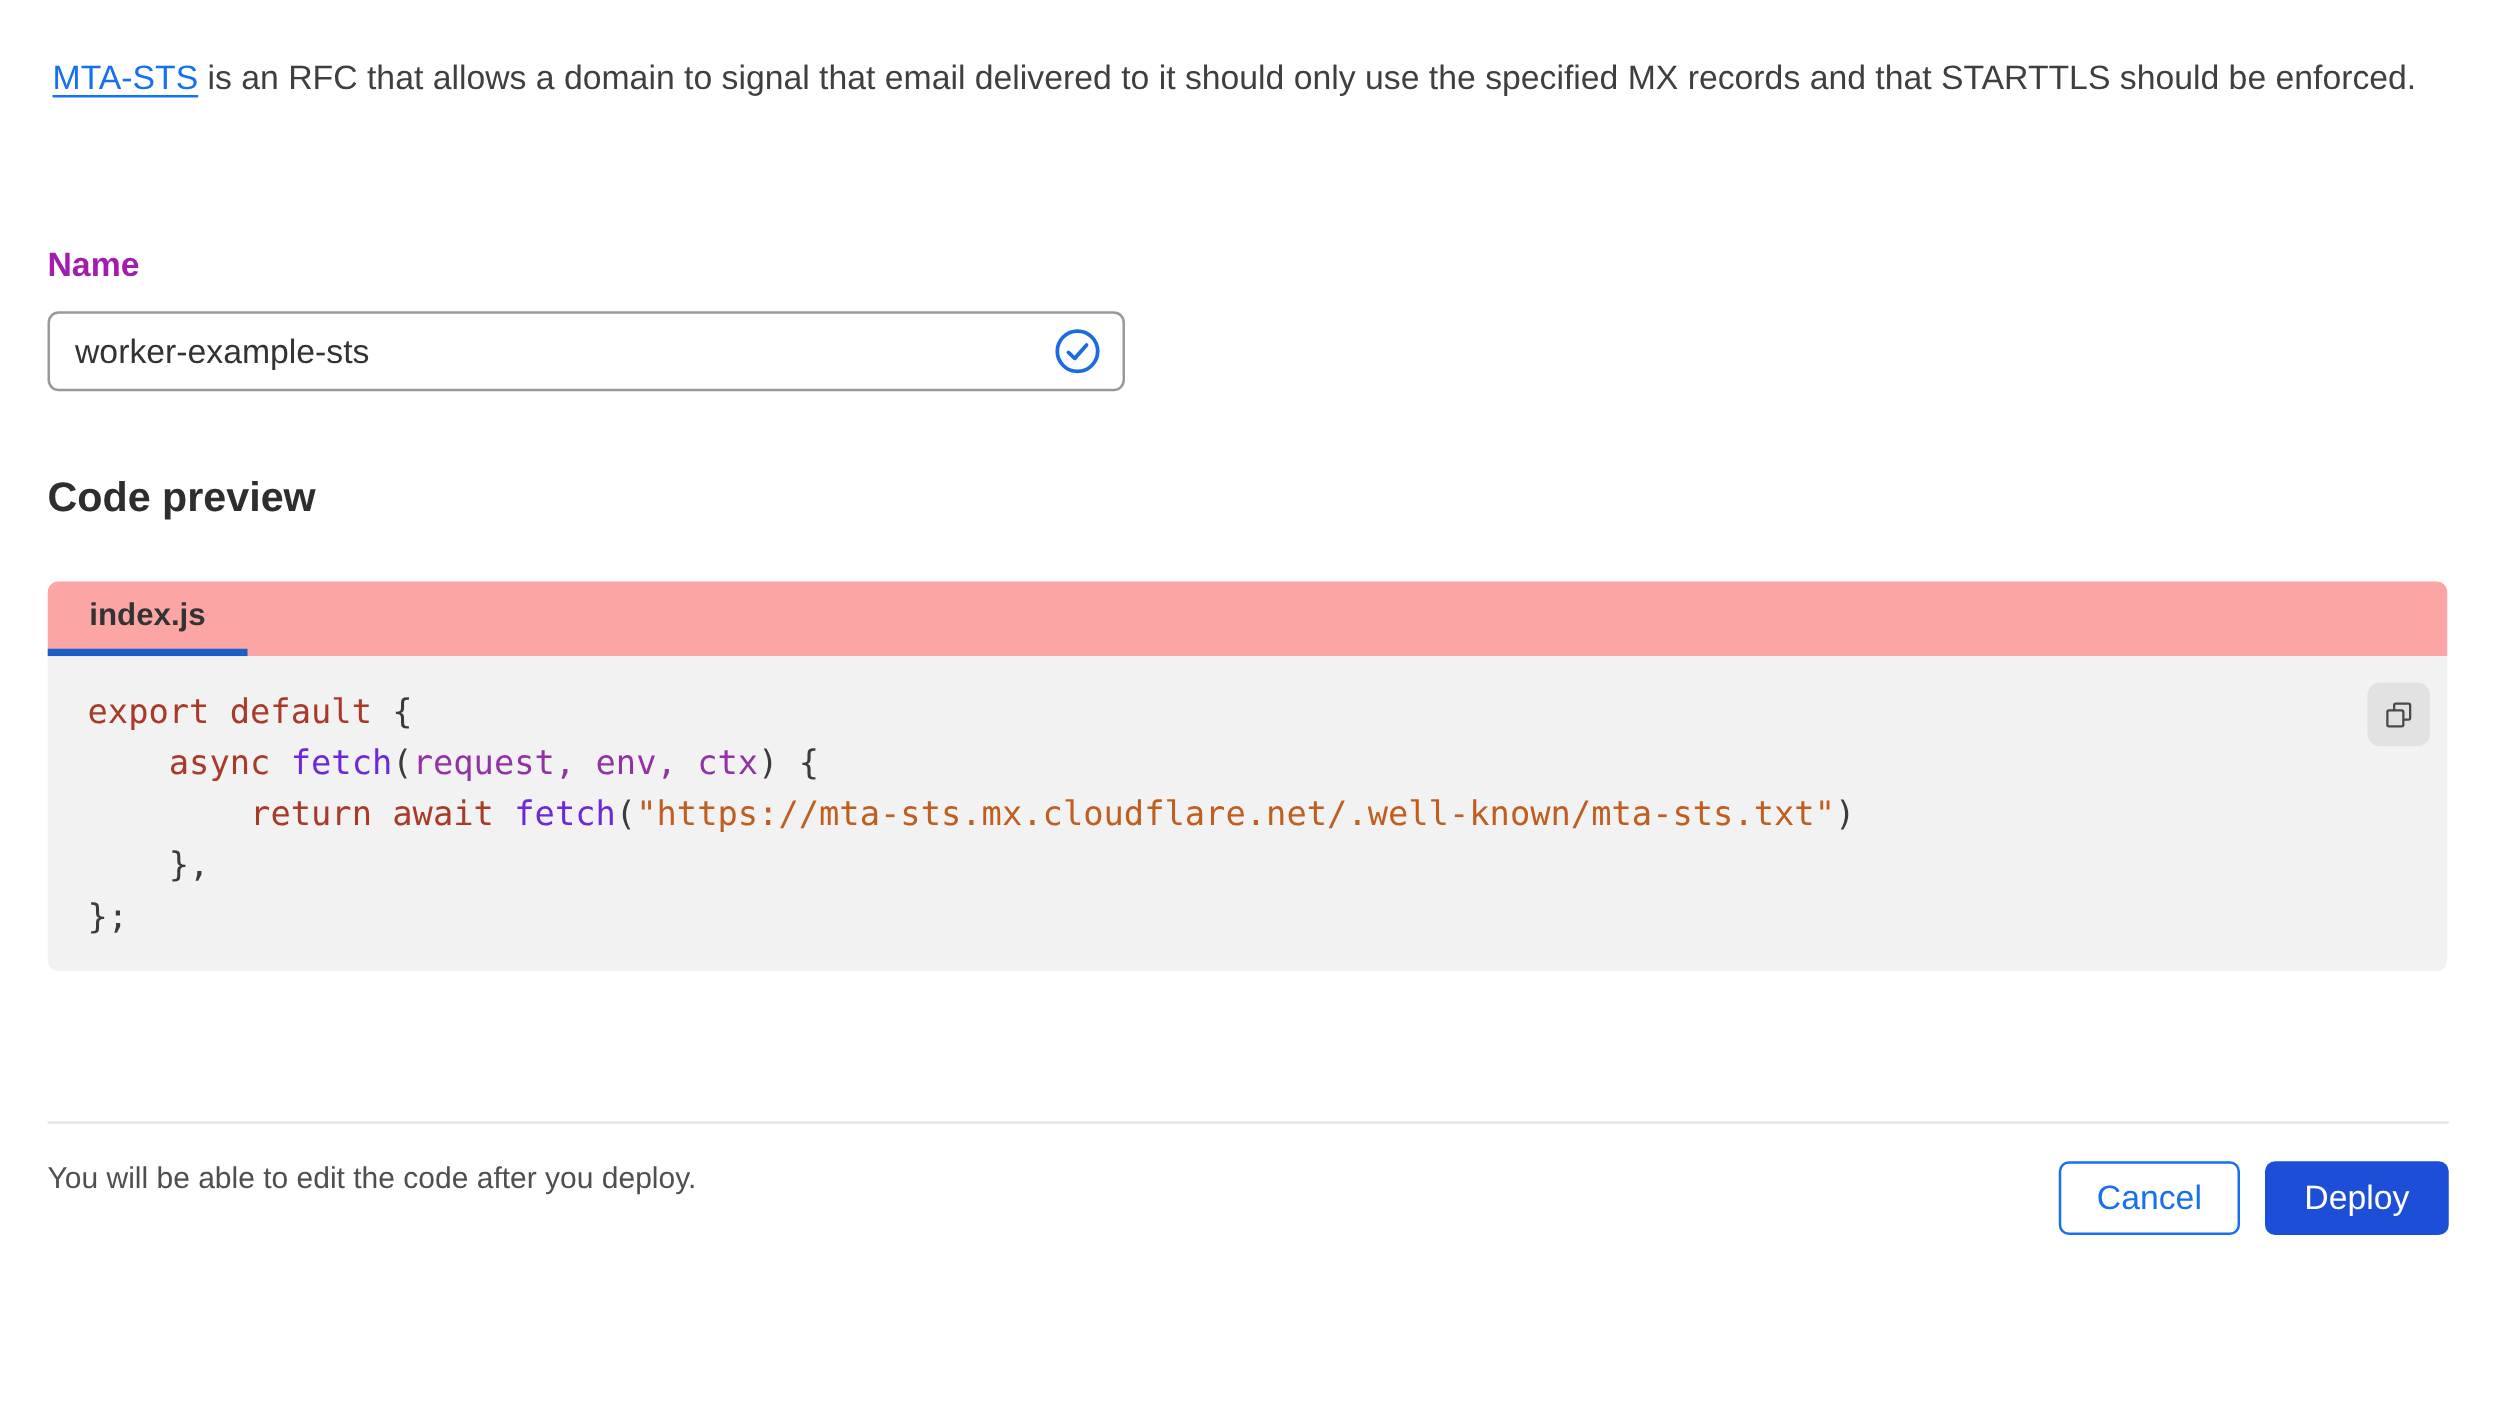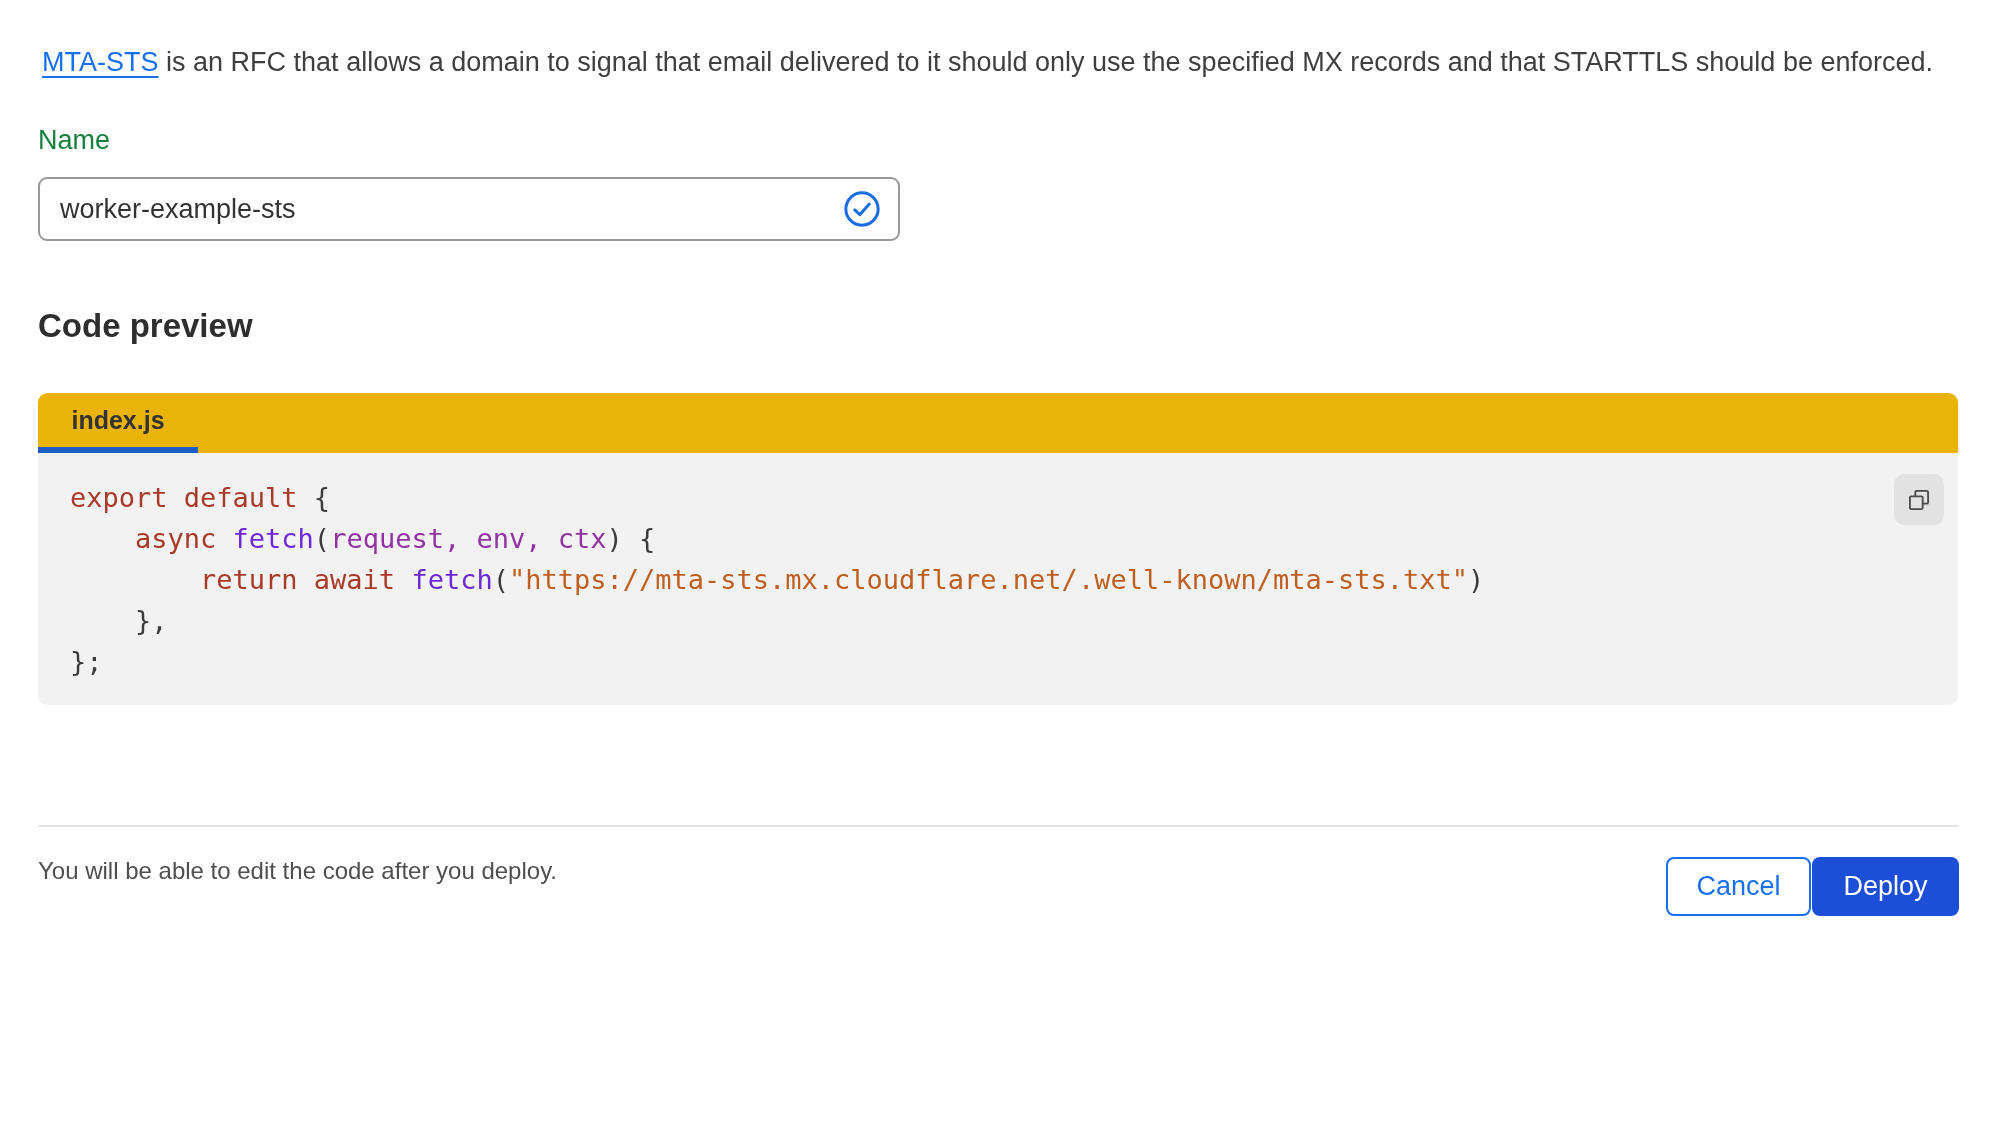--- a/index.html
+++ b/index.html
@@ -29,24 +29,24 @@
   }
   p.description a {
     color: #1670f0;
     text-decoration: underline;
     text-underline-offset: 5px;
     cursor: pointer;
   }
 
   .field-label {
     display: block;
-    margin-top: 40px;
-    font-size: 27px;
-    font-weight: 400;
-    color: #15803d;
+    margin-top: 112px;
+    font-size: 27px;
+    font-weight: 700;
+    color: #a21caf;
   }
 
   .input-wrap {
     position: relative;
     margin-top: 21px;
     width: 862px;
     height: 64px;
   }
   .input-wrap input {
     width: 100%;
@@ -77,21 +77,21 @@
   }
 
   .code-card {
     margin-top: 48px;
     width: 1920px;
     border-radius: 9px;
     overflow: hidden;
   }
   .tab-bar {
     height: 60px;
-    background: #eab308;
+    background: #fca5a5;
     border-radius: 9px 9px 0 0;
     display: flex;
     align-items: stretch;
   }
   .tab {
     width: 160px;
     display: flex;
     align-items: center;
     justify-content: center;
     font-size: 25px;
@@ -144,21 +144,21 @@
     margin-top: 30px;
     width: 1921px;
     display: flex;
     align-items: flex-start;
     justify-content: space-between;
   }
   .footer-note {
     font-size: 24px;
     color: #4f4f4f;
   }
-  .footer-buttons { display: flex; gap: 1px; }
+  .footer-buttons { display: flex; gap: 20px; }
   .btn {
     height: 59px;
     border-radius: 8px;
     font-family: "Liberation Sans", sans-serif;
     font-size: 27px;
     cursor: pointer;
     display: flex;
     align-items: center;
     justify-content: center;
   }

